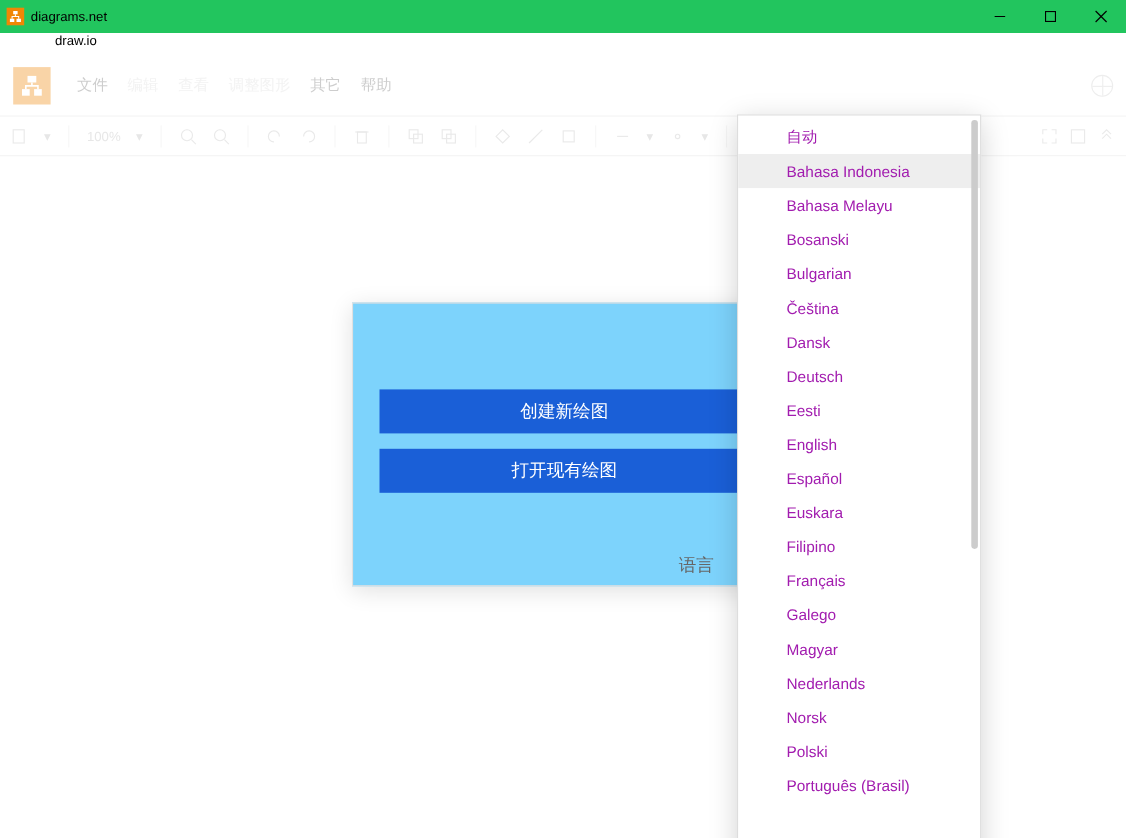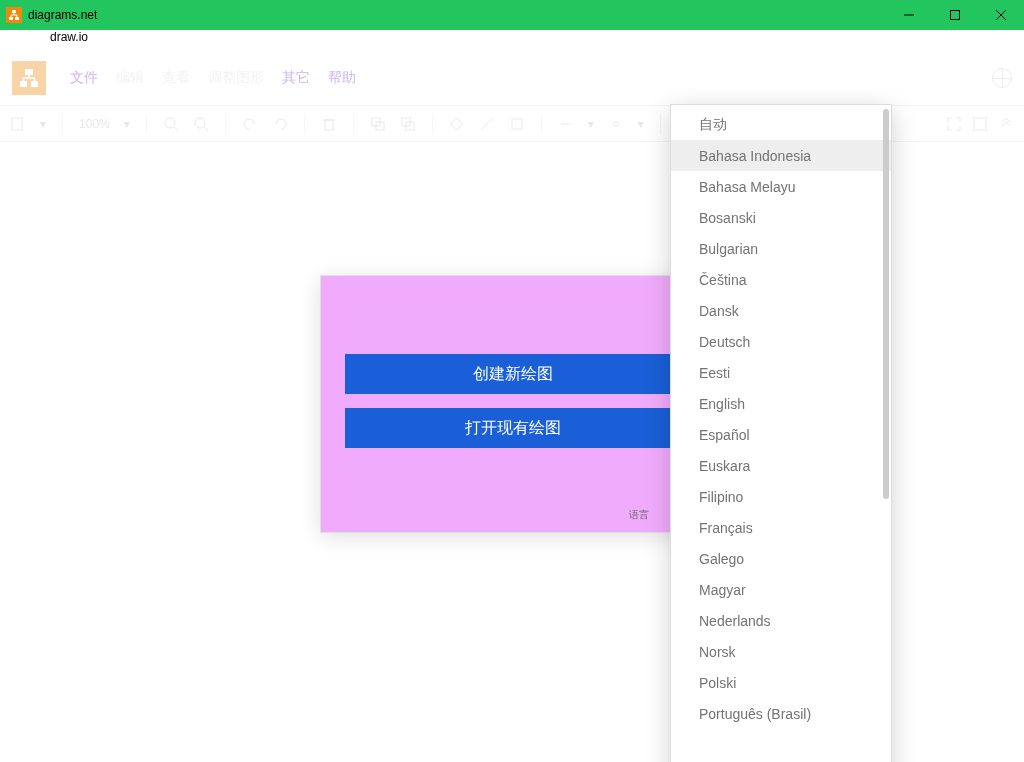--- a/index.html
+++ b/index.html
@@ -17,41 +17,41 @@
 
   
   .subtitle { height: 20px; padding-left: 6px; font-size: 12px; color: #000; margin-left: 44px; }
 
   
   .app-area { position: relative; height: 712px; }
   .app-bg { position: absolute; inset: 0; background: #fff; opacity: 0.35; pointer-events: none; }
   .menubar { height: 56px; display: flex; align-items: center; padding: 0 12px; border-bottom: 1px solid #e0e0e0; gap: 18px; }
   .logo-sq { width: 34px; height: 34px; background: #f08705; display: flex; align-items: center; justify-content: center; margin-right: 6px; }
   .logo-sq svg { width: 22px; height: 22px; }
-  .menu-item { font-size: 14px; color: #6d28d9; }
+  .menu-item { font-size: 14px; color: #737373; }
   .menu-item.dim { color: #ddd; }
   .globe { margin-left: auto; width: 20px; height: 20px; border: 1.5px solid #ccc; border-radius: 50%; position: relative; }
   .globe::before { content: ""; position: absolute; left: 50%; top: 0; bottom: 0; width: 1px; background: #ccc; }
   .globe::after { content: ""; position: absolute; top: 50%; left: 0; right: 0; height: 1px; background: #ccc; }
 
   .toolbar { height: 36px; border-bottom: 1px solid #e0e0e0; display: flex; align-items: center; padding: 0 10px; gap: 14px; color: #bbb; font-size: 12px; }
   .tool-sep { width: 1px; height: 20px; background: #e8e8e8; margin: 0 2px; }
   .tool-ic { width: 16px; height: 16px; opacity: 0.9; }
   .tool-right { margin-left: auto; display: flex; gap: 10px; }
 
   
-  .start-dialog { position: absolute; left: 320px; top: 225px; width: 386px; height: 258px; background: #f0abfc; border: 1px solid #e0e0e0; box-shadow: 0 4px 20px rgba(0,0,0,0.12); padding: 78px 24px 12px; }
+  .start-dialog { position: absolute; left: 320px; top: 225px; width: 386px; height: 258px; background: #7dd3fc; border: 1px solid #e0e0e0; box-shadow: 0 4px 20px rgba(0,0,0,0.12); padding: 78px 24px 12px; }
   .big-btn { height: 40px; background: #1a5fd7; color: #fff; font-size: 16px; display: flex; align-items: center; justify-content: center; margin-bottom: 14px; cursor: pointer; }
-  .lang-label { position: absolute; right: 56px; bottom: 10px; font-size: 10px; color: #666; line-height: 14px; text-align: right; }
+  .lang-label { position: absolute; right: 56px; bottom: 10px; font-size: 16px; color: #666; line-height: 14px; text-align: right; }
 
   
   .lang-panel { position: absolute; left: 670px; top: 54px; width: 222px; height: 700px; background: #fff; box-shadow: 0 6px 24px rgba(0,0,0,0.18); border: 1px solid #ddd; overflow: hidden; }
   .lang-scroll { position: absolute; right: 2px; top: 4px; width: 6px; height: 390px; background: #ccc; border-radius: 3px; }
   .lang-list { padding: 4px 0; }
-  .lang-item { height: 31px; padding: 0 28px; display: flex; align-items: center; font-size: 14px; color: #737373; cursor: pointer; }
+  .lang-item { height: 31px; padding: 0 44px; display: flex; align-items: center; font-size: 14px; color: #a21caf; cursor: pointer; }
   .lang-item.hover { background: #eeeeee; }
 </style>
 </head>
 <body>
 
 <div class="titlebar">
   <div class="app-icon">
     <svg viewBox="0 0 12 12">
         <rect x="4" y="1" width="4" height="3" fill="#fff"></rect>
         <rect x="1" y="8" width="4" height="3" fill="#fff"></rect>

